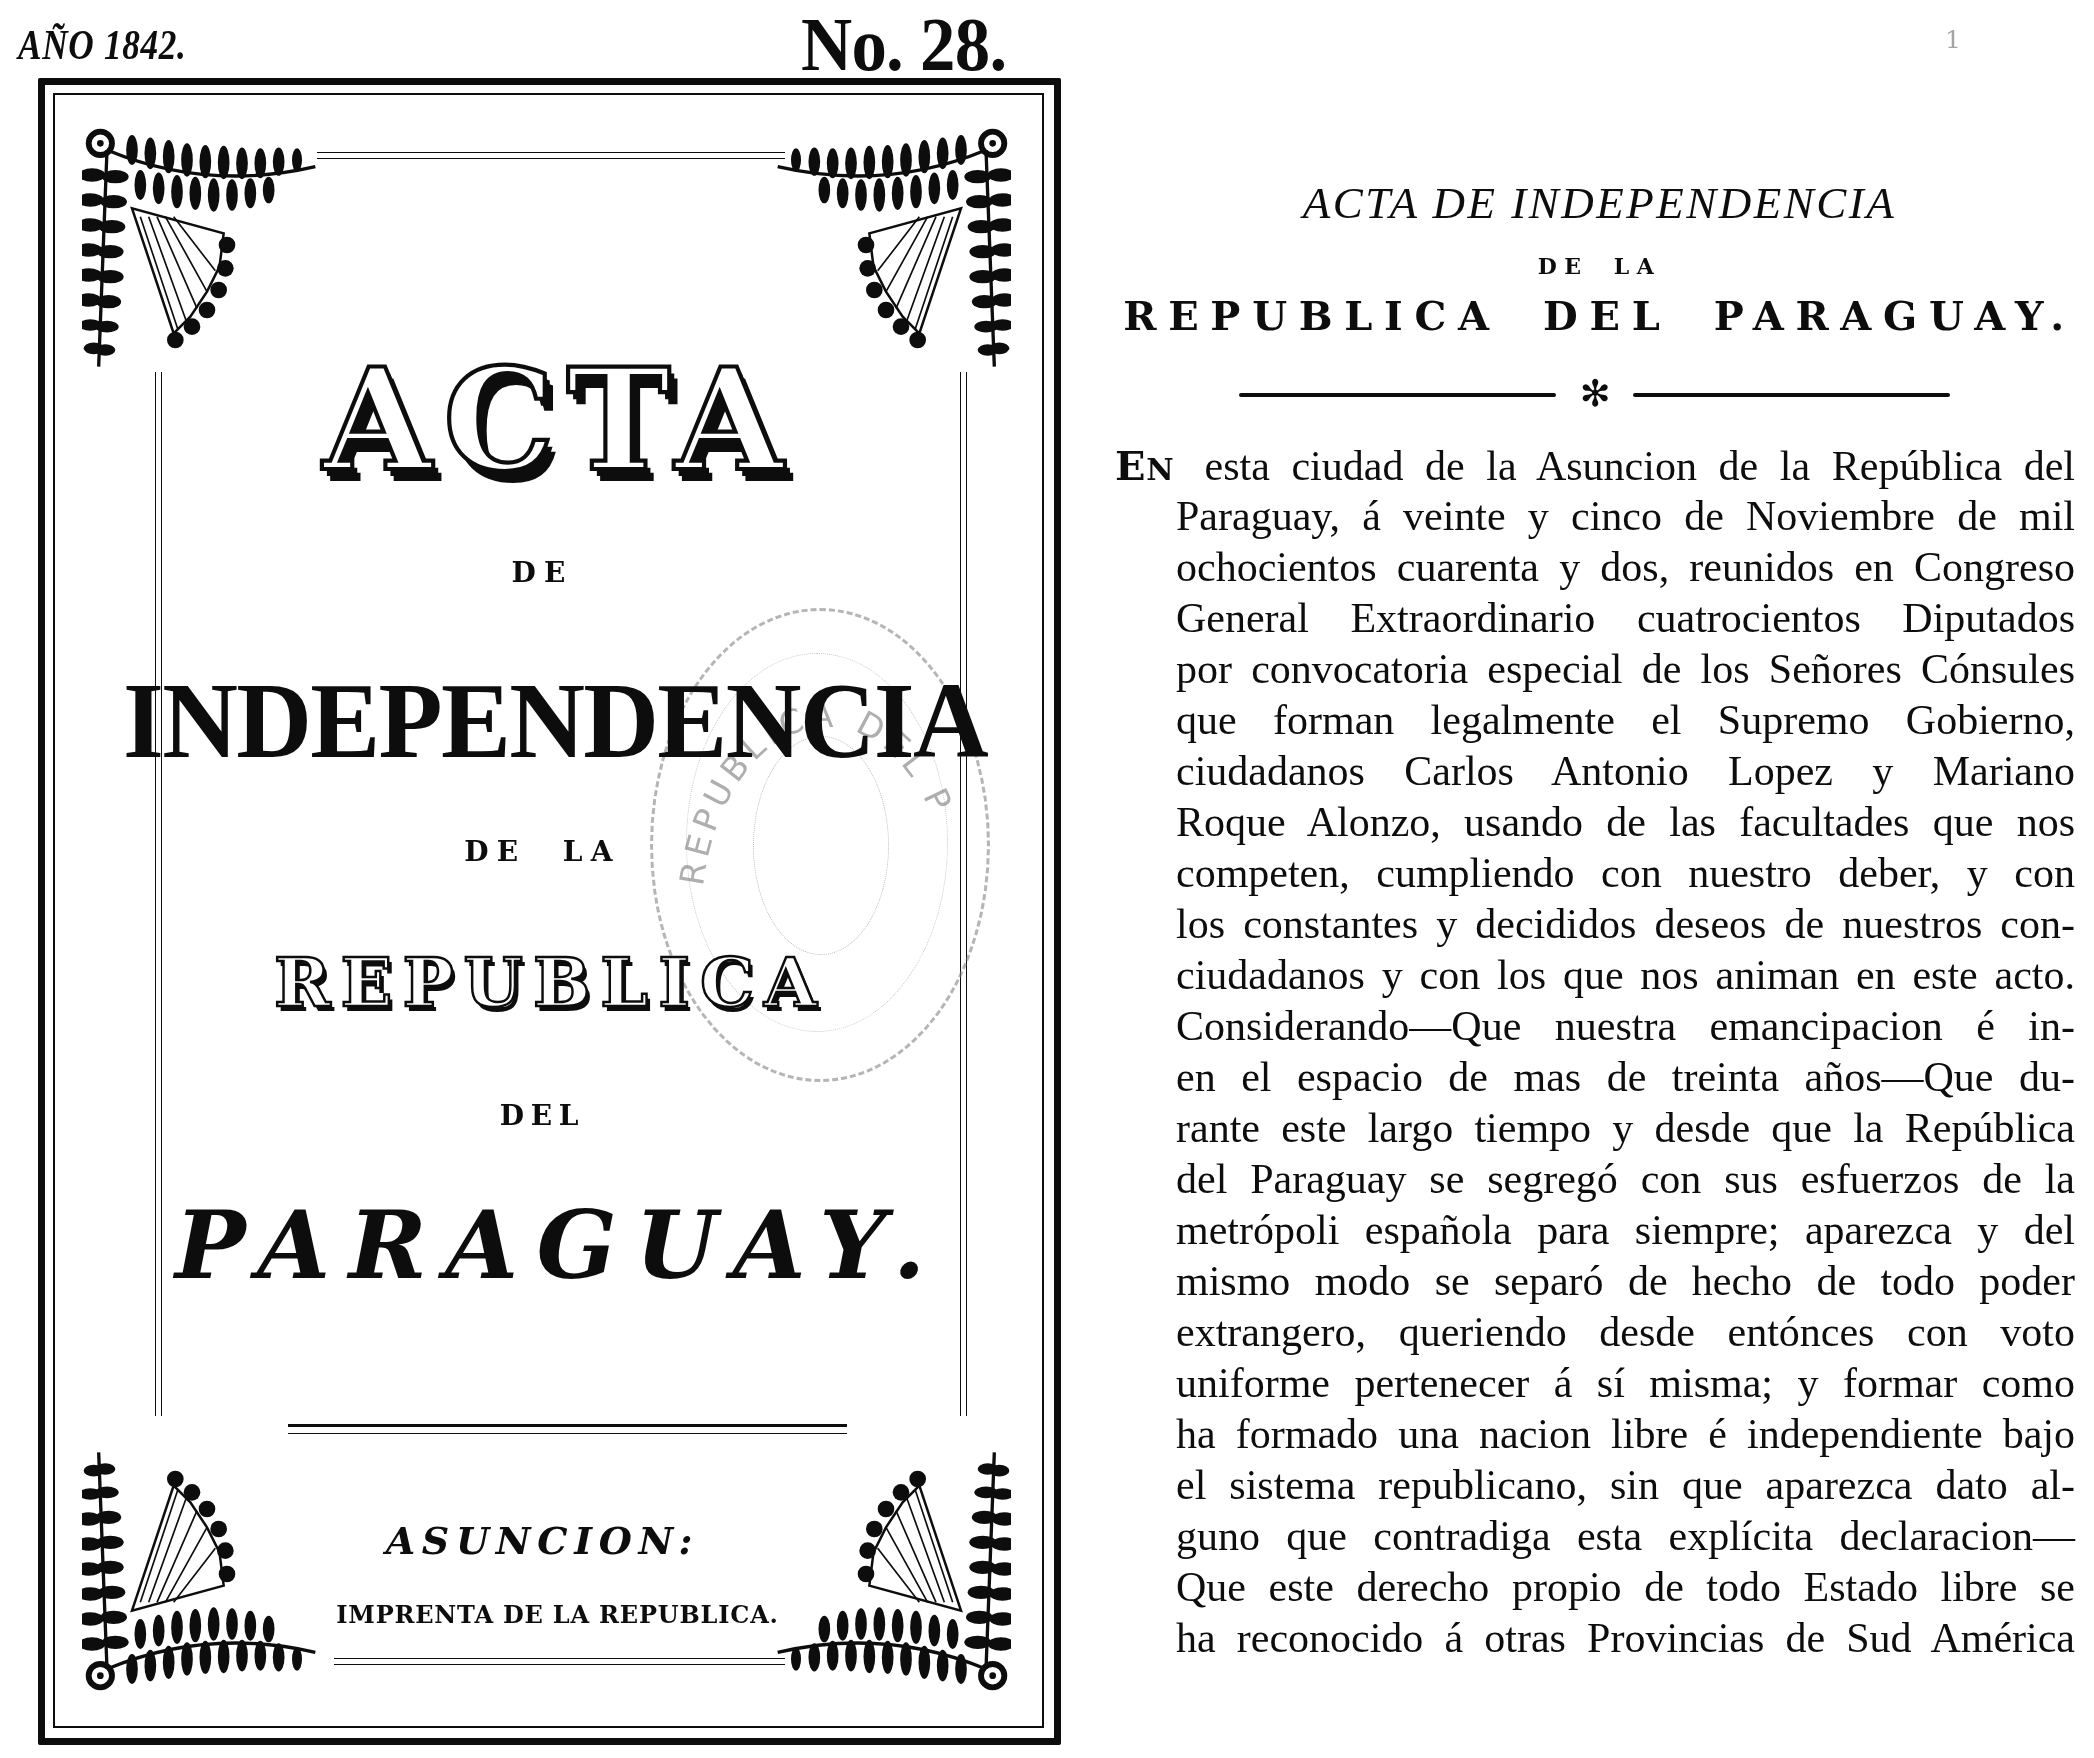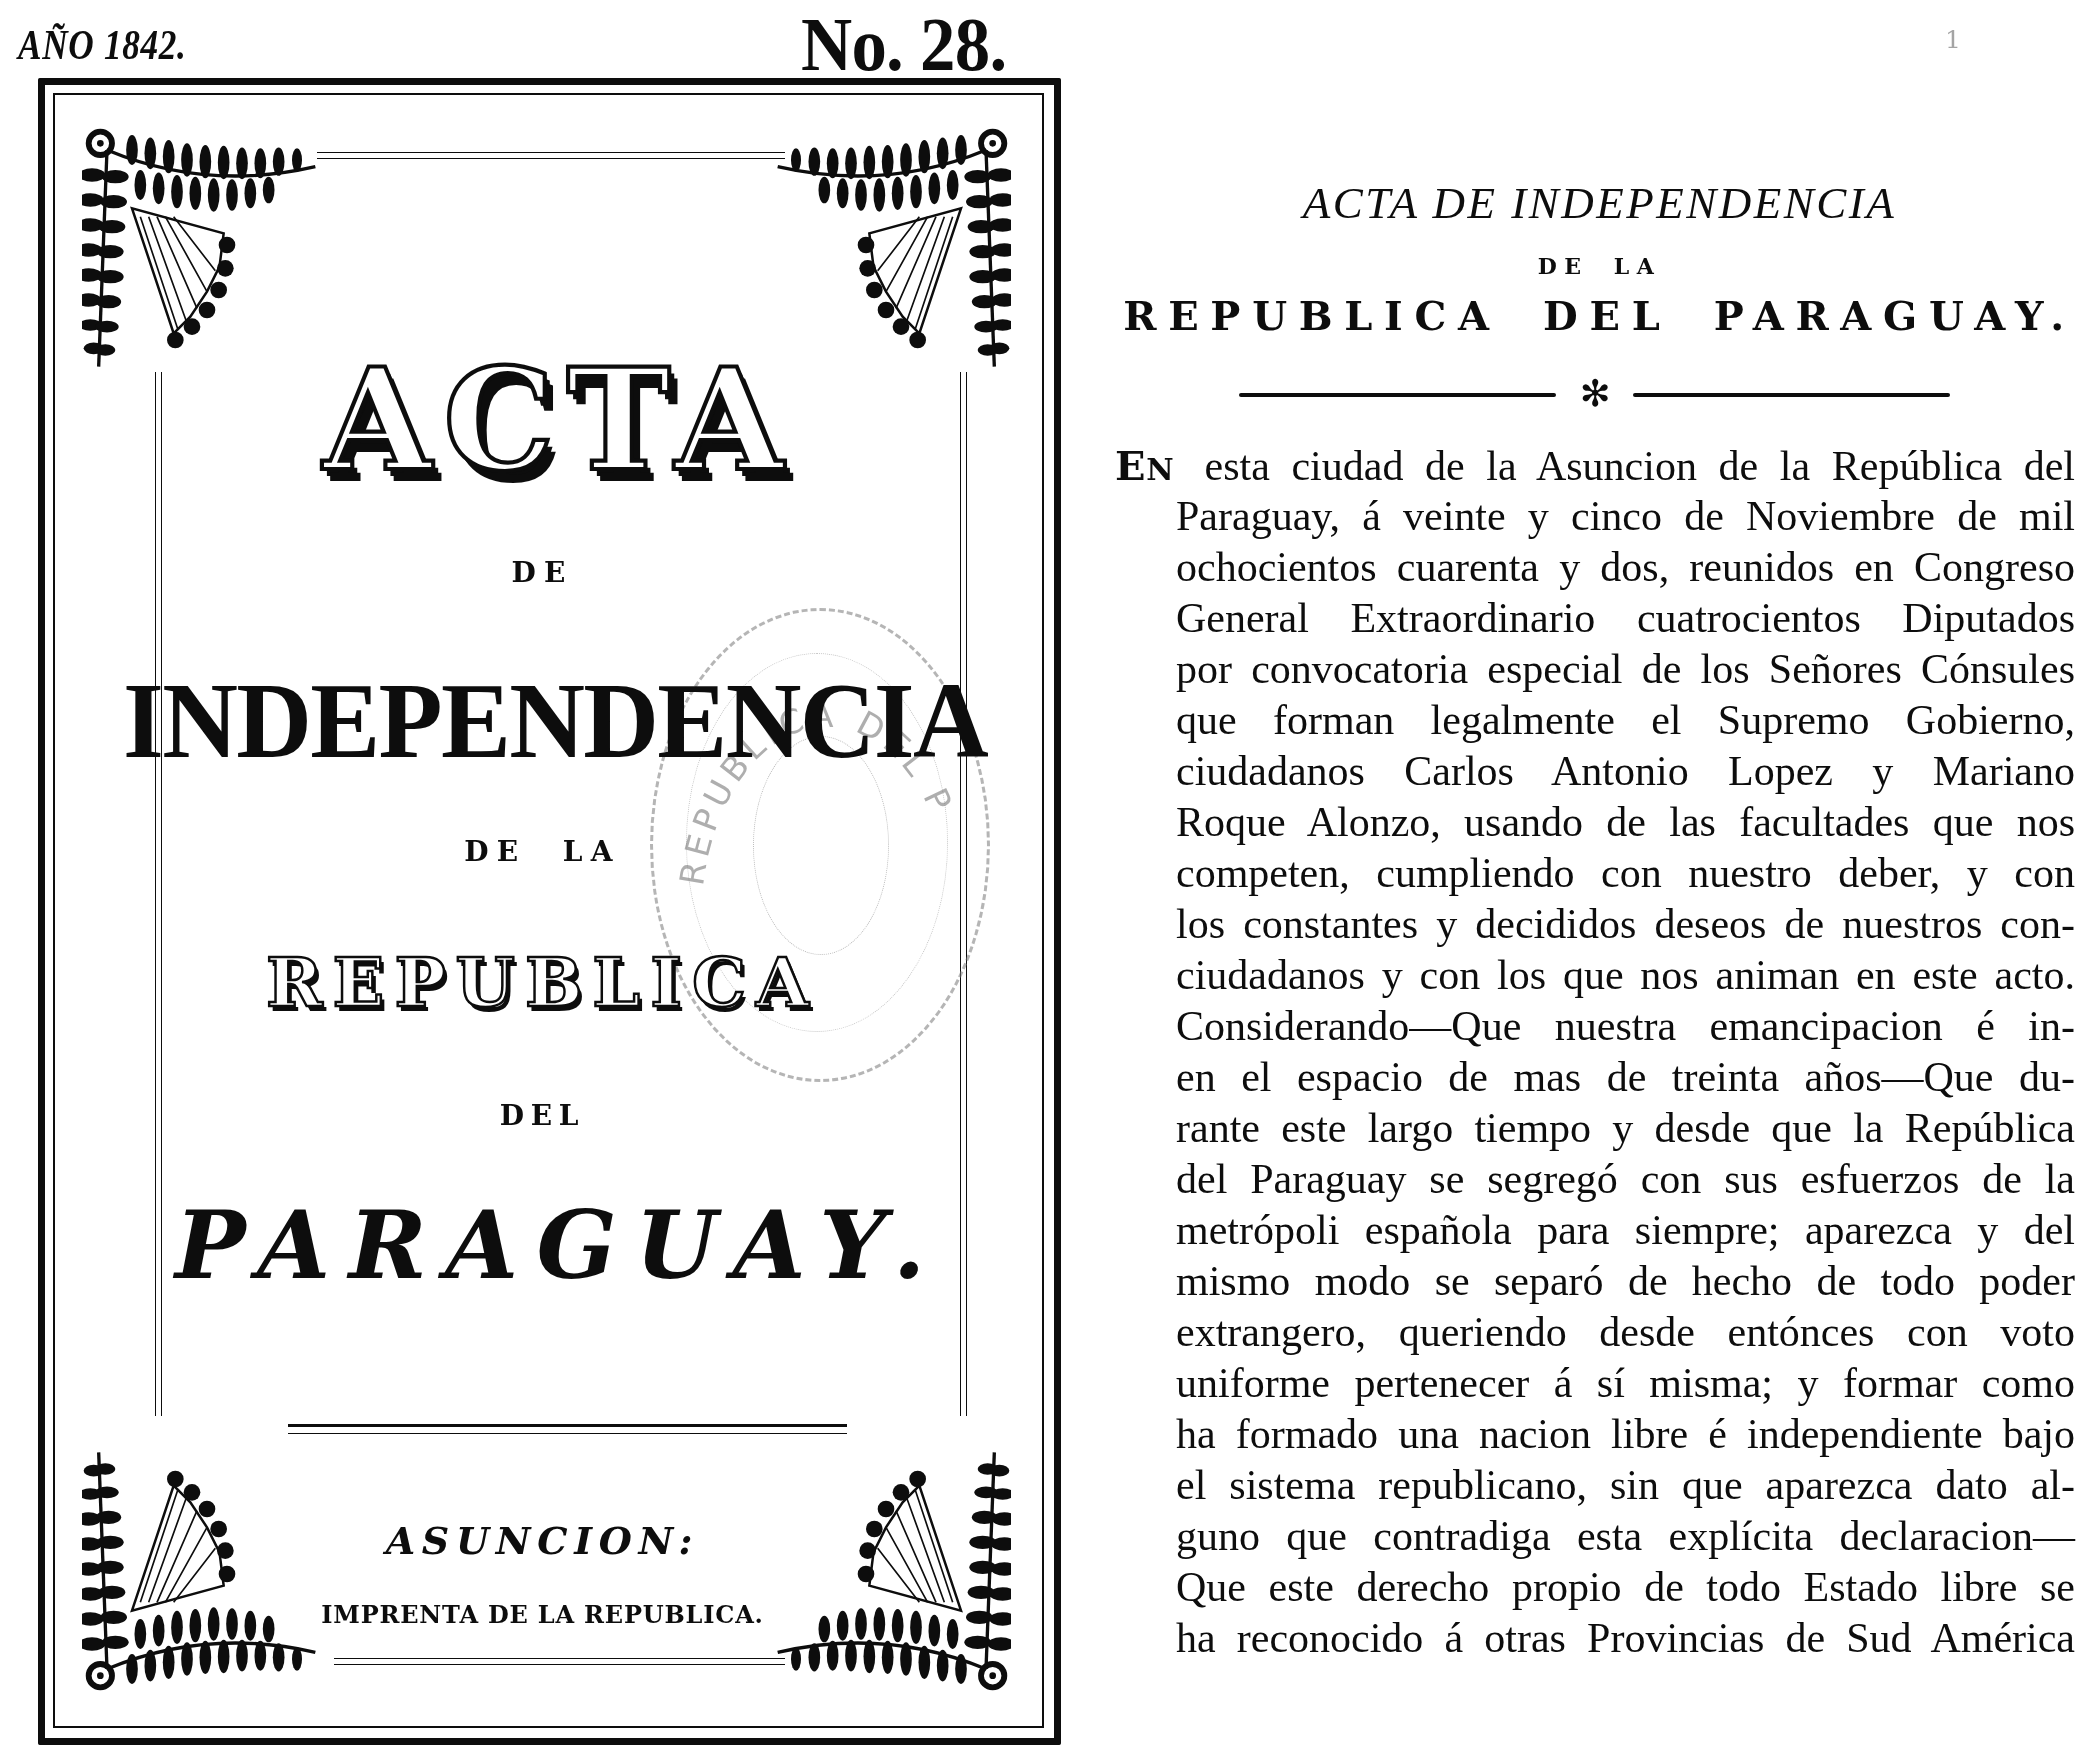--- a/index.html
+++ b/index.html
@@ -301,26 +301,26 @@
         <path id="stampArc" d="M 60 330 A 150 230 0 0 1 340 260"></path>
       </defs>
       <text class="stamp-text"><textPath href="#stampArc">REPUBLICA DEL PARAGUAY</textPath></text>
     </svg>
   </div>
 
   <div class="abs center-x t-acta" style="left:33px; right:0; width:1052px;">ACTA</div>
   <div class="abs center-x t-de" style="width:1085px;">DE</div>
   <div class="abs center-x t-indep" style="width:1110px;">INDEPENDENCIA</div>
   <div class="abs center-x t-dela" style="width:1085px;">DE LA</div>
-  <div class="abs center-x t-repub" style="width:1085px;">REPUBLICA</div>
+  <div class="abs center-x t-repub" style="width:1085px;padding-left:8px;">REPUBLICA</div>
   <div class="abs center-x t-del" style="width:1085px;">DEL</div>
   <div class="abs center-x t-paraguay" style="width:1119px;">PARAGUAY.</div>
   <div class="abs t-rule"></div>
   <div class="abs center-x t-asuncion" style="width:1085px;">ASUNCION:</div>
-  <div class="abs center-x t-imprenta" style="width:1085px;">IMPRENTA DE LA REPUBLICA.</div>
+  <div class="abs center-x t-imprenta" style="width:1085px;padding-left:15px;">IMPRENTA DE LA REPUBLICA.</div>
 </div>
 
 <div id="right-page">
   <div class="abs page-mark">1</div>
 
   <div class="abs r-h1">ACTA DE INDEPENDENCIA</div>
   <div class="abs r-h2">DE LA</div>
   <div class="abs r-h3">REPUBLICA DEL PARAGUAY.</div>
 
   <div class="abs r-orn">

